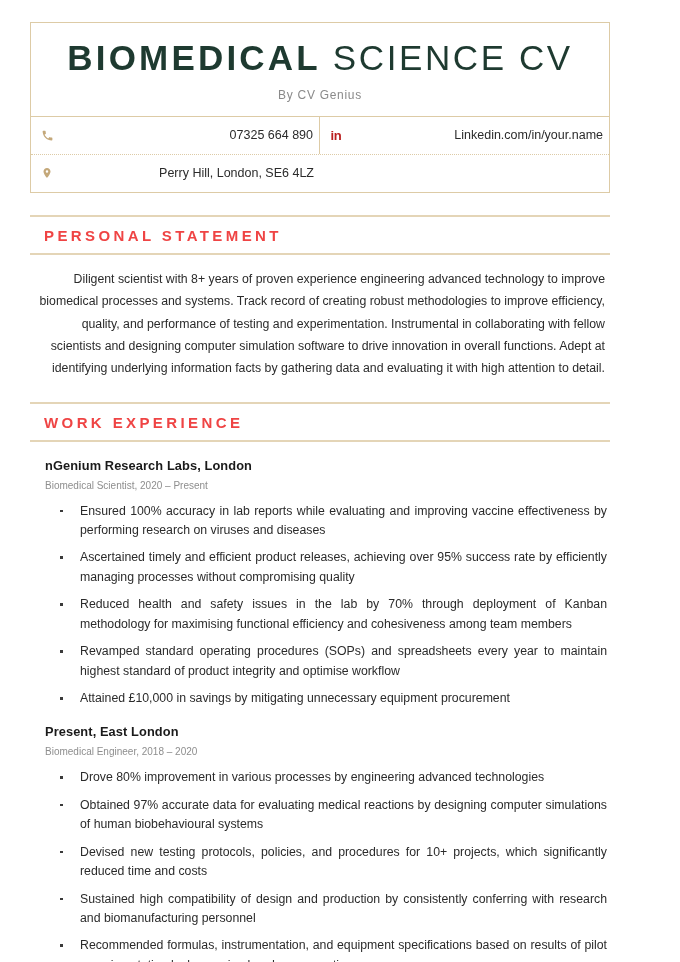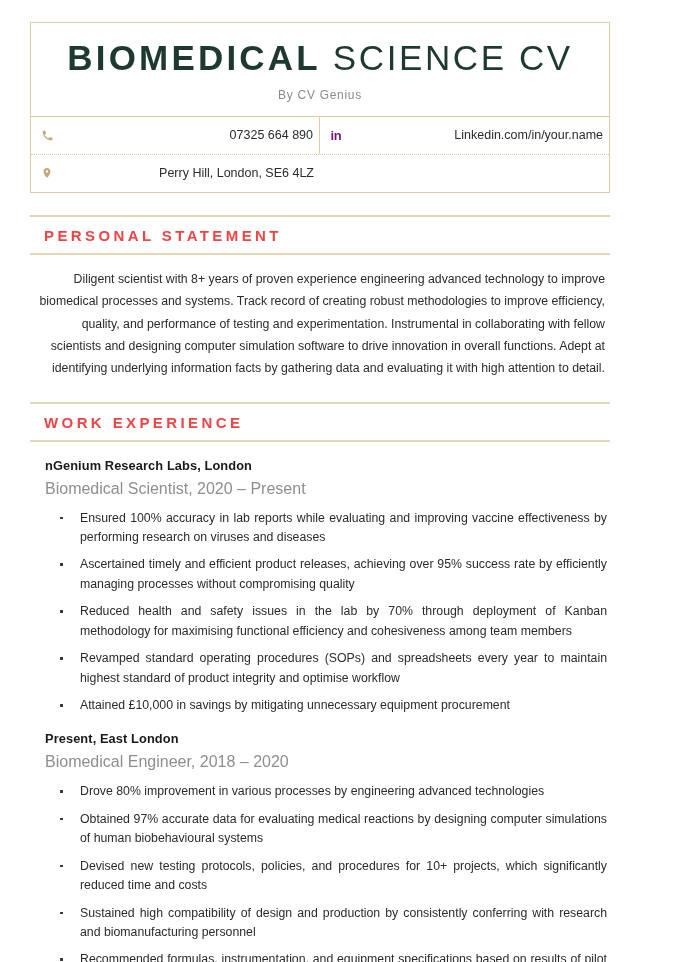--- a/index.html
+++ b/index.html
@@ -87,21 +87,21 @@
     color: #c4a87a;
     flex: 0 0 auto;
     display: inline-flex;
     align-items: center;
     justify-content: center;
   }
   .c-icon svg { display: block; }
   .c-icon.linkedin-txt {
     font-size: 13px;
     font-weight: bold;
-    color: #701a75;
+    color: #b91c1c;
     letter-spacing: -0.3px;
   }
   .c-text {
     font-size: 12.5px;
     color: #2b2b2b;
     margin-left: 18px;
     white-space: nowrap;
   }
 
   
@@ -137,21 +137,21 @@
   }
   .job.first { margin-top: 16px; }
   .job-title {
     font-size: 12.8px;
     font-weight: bold;
     color: #1a1a1a;
     letter-spacing: 0.1px;
   }
   .job-sub {
     margin-top: 7px;
-    font-size: 16px;
+    font-size: 10px;
     color: #8e8e8e;
   }
   .bullets {
     list-style: none;
     margin: 11px 0 0 0;
     padding: 0;
   }
   .bullets li {
     position: relative;
     padding-left: 35px;

